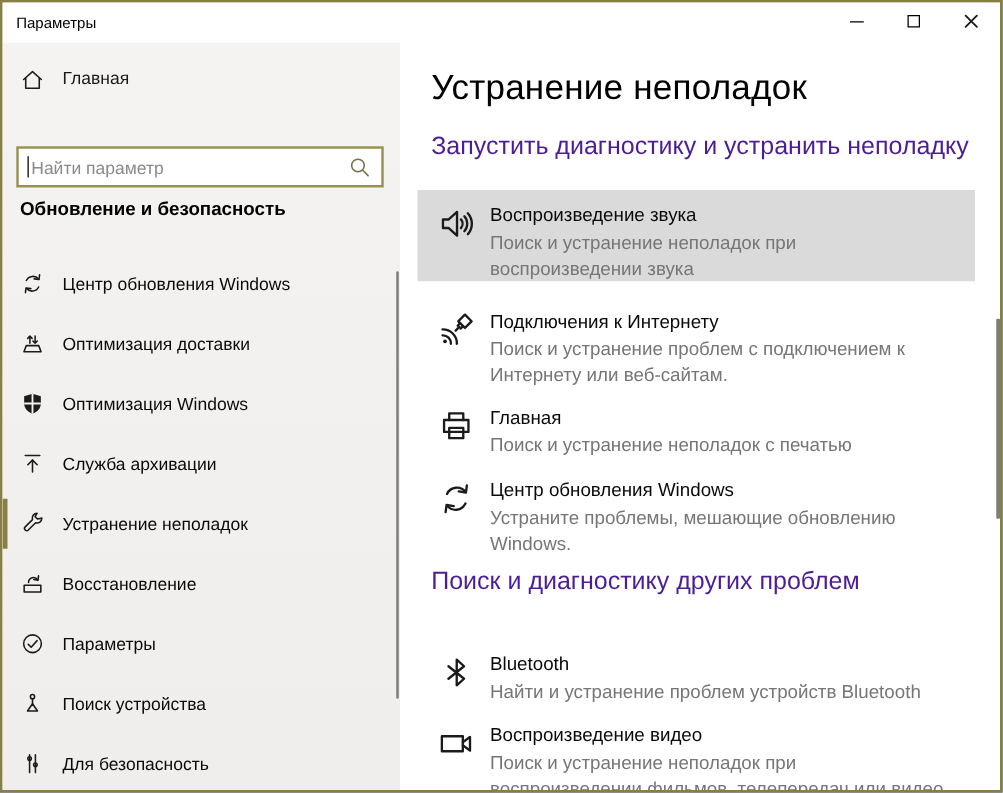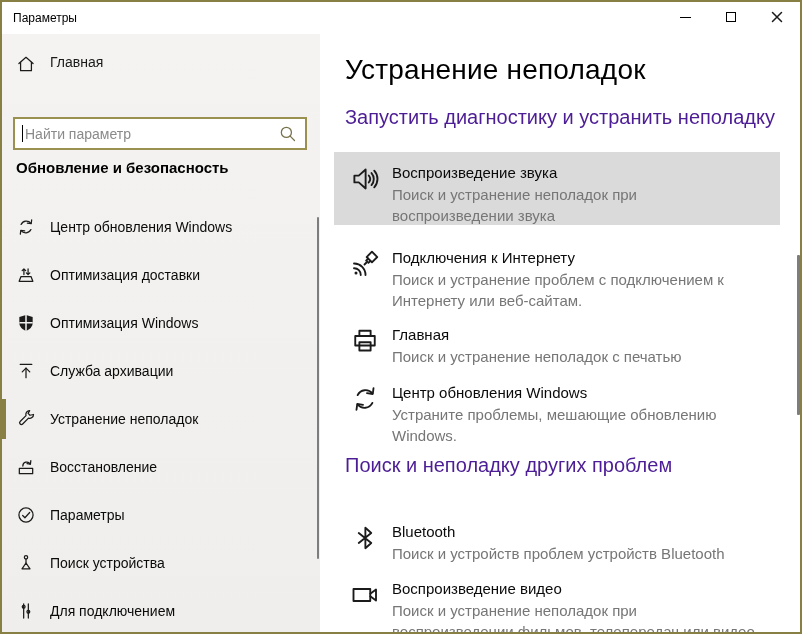--- a/index.html
+++ b/index.html
@@ -182,21 +182,21 @@
     </div>
 
     <div class="nav-item" style="top:557px">
       <span class="nav-icon">
         <svg width="20" height="20" viewBox="0 0 24 24">
           <path class="s" d="M9.2 3.5 V20.5 M14.8 3.5 V20.5"></path>
           <circle class="s" cx="9.2" cy="7" r="1.7" fill="#f2f1ef"></circle>
           <circle class="s" cx="14.8" cy="13" r="1.7" fill="#f2f1ef"></circle>
         </svg>
       </span>
-      <span class="nav-label">Для подключением</span>
+      <span class="nav-label">Для безопасность</span>
     </div>
 
     <div class="v-scrollbar" style="left:315px;top:183px;width:2px;height:342px"></div>
   </div>
 
   <div class="main">
 
     <div class="page-title">Устранение неполадок</div>
 
     <div class="section-header" style="top:72px">Запустить диагностику и устранить неполадку</div>
@@ -257,31 +257,31 @@
           <path class="s" d="M17.9 15.1 A7 7 0 0 1 6.1 16.4"></path>
             <path class="s" d="M5.2 20.6 L5.8 16 L10.4 16.7"></path>
         </svg>
       </span>
       <div class="ts-text">
         <div class="ts-title">Центр обновления Windows</div>
         <div class="ts-desc">Устраните проблемы, мешающие обновлению Windows.</div>
       </div>
     </div>
 
-    <div class="section-header" style="top:420px">Поиск и неполадку других проблем</div>
+    <div class="section-header" style="top:420px">Поиск и диагностику других проблем</div>
 
     <div class="ts-item" style="top:477px">
       <span class="ts-icon">
         <svg width="30" height="30" viewBox="0 0 24 24">
           <path class="s" d="M7 8 L17 16 L12.3 20.2 V3.8 L17 8 L7 16"></path>
         </svg>
       </span>
       <div class="ts-text">
         <div class="ts-title">Bluetooth</div>
-        <div class="ts-desc">Поиск и устройств проблем устройств Bluetooth</div>
+        <div class="ts-desc">Найти и устранение проблем устройств Bluetooth</div>
       </div>
     </div>
 
     <div class="ts-item" style="top:534px">
       <span class="ts-icon">
         <svg width="30" height="30" viewBox="0 0 24 24">
           <rect class="s" x="2.8" y="7.2" width="13.4" height="9.6"></rect>
           <path class="s" d="M16.2 11 L20.8 7.6 V16.4 L16.2 13"></path>
         </svg>
       </span>

